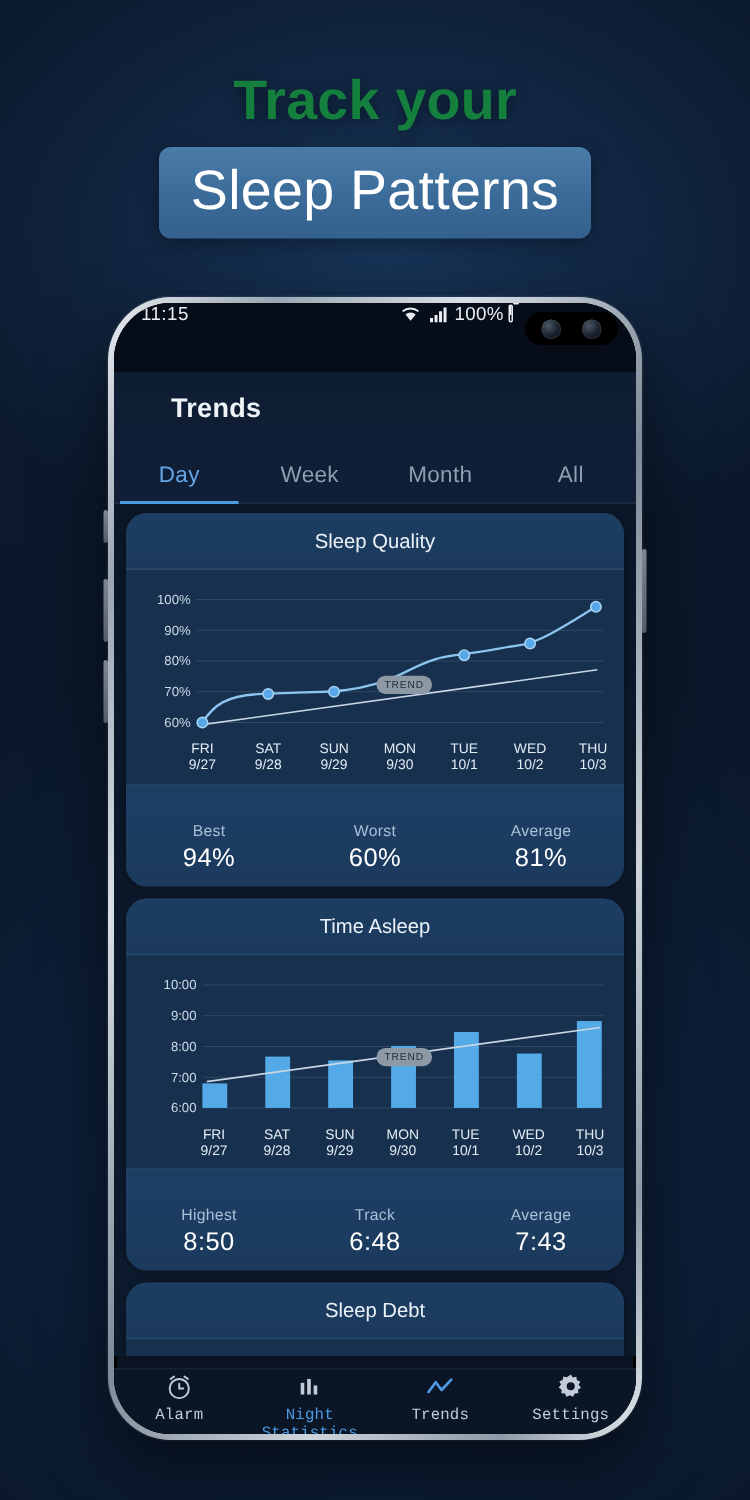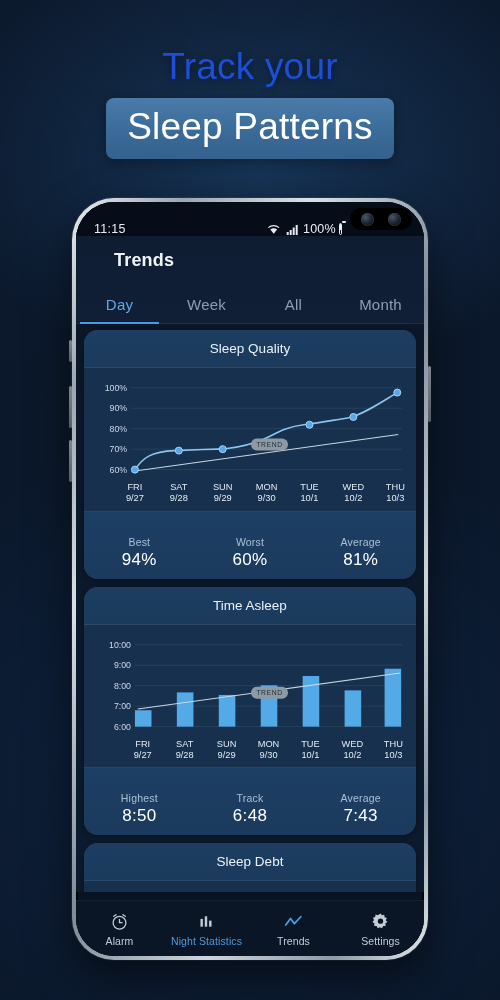--- a/index.html
+++ b/index.html
@@ -9,21 +9,21 @@
     background:
       radial-gradient(ellipse 520px 360px at 52% 16%, #173457 0%, rgba(23,52,87,0) 62%),
       radial-gradient(ellipse 600px 520px at 50% 78%, #0f2442 0%, rgba(15,36,66,0) 70%),
       linear-gradient(170deg,#0c1a2e 0%,#0b182b 45%,#0a1627 100%);
     position:relative;
   }
 
   
   .promo { position:absolute; top:44px; left:0; width:500px; text-align:center; }
   .promo-line1 {
-    font-size:37px; font-weight:400; color:#1d4ed8; letter-spacing:.2px;
+    font-size:37px; font-weight:700; color:#15803d; letter-spacing:.2px;
     line-height:46px; text-shadow:0 2px 10px rgba(0,0,0,.45);
   }
   .promo-badge {
     display:inline-block; margin-top:8px; padding:7px 21px 10px;
     background:linear-gradient(180deg,#4b7ba8 0%,#3c6c9a 50%,#34618e 100%);
     border-radius:8px; box-shadow:0 3px 12px rgba(0,0,0,.35);
   }
   .promo-line2 { font-size:37px; font-weight:400; color:#ffffff; line-height:44px; letter-spacing:.2px; }
 
   
@@ -40,21 +40,21 @@
     box-shadow:inset 0 0 0 2px #000;
   }
   .btn-side { position:absolute; width:3px; border-radius:2px; background:linear-gradient(180deg,#aab4c0,#6f7c89); }
   .btn-left1 { left:69px; top:340px; height:22px; }
   .btn-left2 { left:69px; top:386px; height:42px; }
   .btn-left3 { left:69px; top:440px; height:42px; }
   .btn-right1 { left:428px; top:366px; height:56px; }
 
   
   .statusbar {
-    height:34px; background:#070d18; display:flex; align-items:flex-end;
+    height:46px; background:#070d18; display:flex; align-items:flex-start;
     padding:0 16px 0 18px; position:relative;
   }
   .sb-time { font-size:12.5px; color:#e8edf3; letter-spacing:.3px; }
   .sb-right { margin-left:auto; display:flex; align-items:center; gap:3px; padding-right:66px; }
   .sb-pct { font-size:12.5px; color:#e8edf3; letter-spacing:.2px; }
   .sb-batt { width:8px; height:12px; border:1.2px solid #e8edf3; border-radius:1.5px; position:relative; background:linear-gradient(180deg,#e8edf3 0 60%, transparent 60%); }
   .sb-batt::after { content:""; position:absolute; top:-3px; left:2px; width:4px; height:2px; background:#e8edf3; border-radius:1px; }
   .cam-pill {
     position:absolute; right:12px; top:6px; width:62px; height:22px;
     background:#000; border-radius:12px; display:flex; align-items:center;
@@ -102,23 +102,24 @@
   .grid  { stroke:rgba(255,255,255,.12); stroke-width:.7; }
   .trendline { stroke:#c9d7e4; stroke-width:1.1; fill:none; }
   .dataline  { stroke:#8cc4ee; stroke-width:1.6; fill:none; }
   .dot { fill:#58a8e8; stroke:#a9d4f5; stroke-width:1; }
   .bar { fill:#53aae6; }
   .pill-bg { fill:#8d9aa6; }
   .pill-tx { fill:#1f2b36; font-size:7px; letter-spacing:.6px; font-family:"Liberation Sans",sans-serif; text-anchor:middle; }
 
   
   .bottom-nav {
-    position:absolute; left:0; bottom:0; width:100%; height:56px;
-    background:#0a1526; display:flex; align-items:center;
+    position:absolute; left:0; bottom:0; width:100%; height:44px;
+    background:#0a1526; display:flex; 
     border-top:1px solid rgba(255,255,255,.05);
+    font-family:Liberation Mono, monospace;
   }
   .nav-item { flex:1; text-align:center; }
   .nav-icon { height:22px; display:flex; align-items:center; justify-content:center; }
   .nav-label { font-size:10.5px; margin-top:3px; letter-spacing:.1px; }
 </style>
 </head>
 <body>
 
 <div class="promo">
   <div class="promo-line1">Track your</div>
@@ -155,22 +156,22 @@
       <span class="cam-lens"></span>
       <span class="cam-lens"></span>
     </div>
   </div>
 
   <div class="app-head">
     <div class="app-title">Trends</div>
     <div class="tabs">
       <div class="tab active">Day</div>
       <div class="tab">Week</div>
+      <div class="tab">Month</div>
       <div class="tab">All</div>
-      <div class="tab">Month</div>
     </div>
   </div>
 
   <div class="app-body">
 
     <div class="card">
       <div class="card-head">Sleep Quality</div>
       <div class="card-chart">
         <svg viewBox="0 0 324 136">
 

